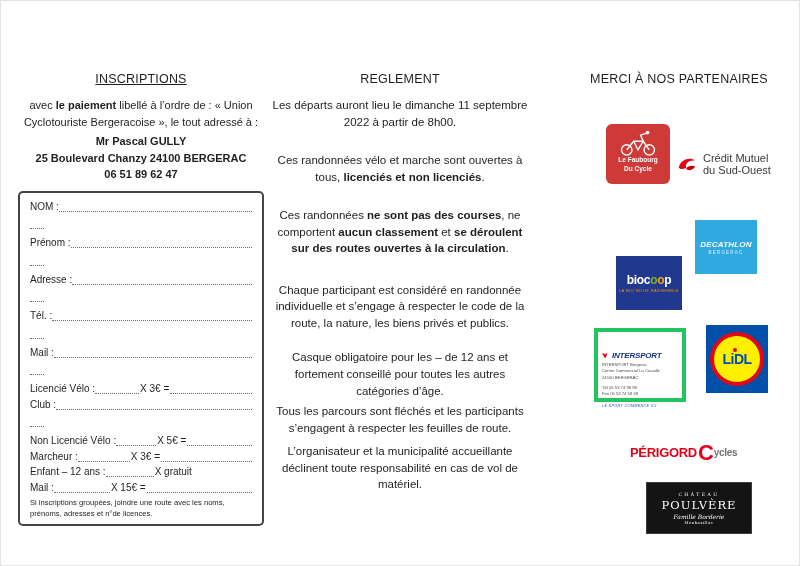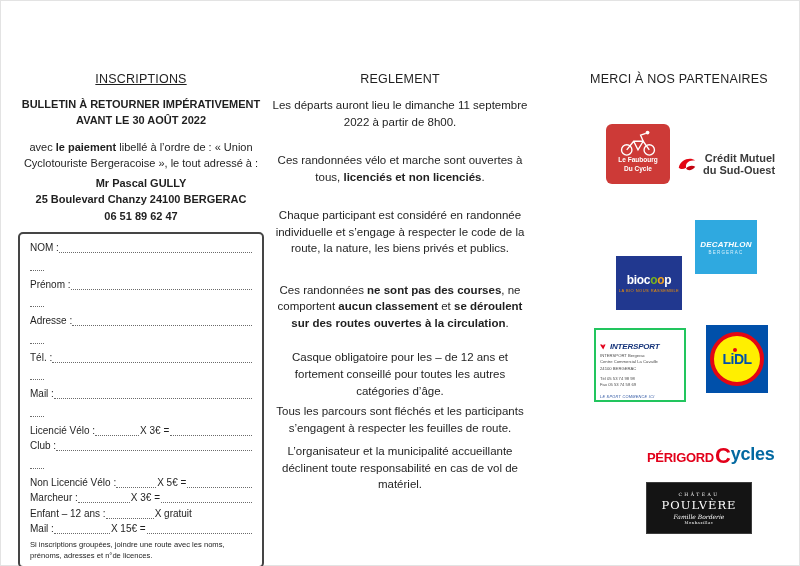--- a/index.html
+++ b/index.html
@@ -37,70 +37,66 @@
   #reg-list .reg-p:nth-child(3){margin-bottom:25px;}
   #reg-list .reg-p:nth-child(4){margin-bottom:18px;}
   #reg-list .reg-p:nth-child(5){margin-bottom:4px;}
   #reg-list .reg-p:nth-child(6){margin-bottom:7px;}
   
   .logo{position:absolute;}
   .lg-faubourg{left:50px;top:52px;width:64px;height:60px;background:#cd3a37;border-radius:6px;
     color:#fff;display:flex;flex-direction:column;align-items:center;justify-content:flex-start;padding-top:6px;box-sizing:border-box;}
   .fb-txt{font-size:6.5px;font-weight:bold;line-height:1.35;}
   .lg-cm{left:120px;top:80px;display:flex;align-items:center;gap:5px;}
-  .cm-text{font-size:11px;font-weight:bold;color:#3a3a3a;line-height:1.1;text-align:right;}
+  .cm-text{font-size:11px;font-weight:normal;color:#3a3a3a;line-height:1.1;}
   .lg-dec{left:139px;top:148px;width:62px;height:54px;background:#2fa9e0;color:#fff;
     display:flex;flex-direction:column;align-items:center;justify-content:center;}
   .dec-name{font-size:8px;font-weight:bold;font-style:italic;letter-spacing:.2px;}
   .dec-city{font-size:4.5px;color:#d8f1fc;letter-spacing:1.2px;margin-top:1px;}
   .lg-bio{left:60px;top:184px;width:66px;height:54px;background:#21388f;
     display:flex;flex-direction:column;align-items:center;justify-content:center;}
   .bio-name{font-size:12px;font-weight:bold;color:#fff;letter-spacing:-.3px;}
   .bio-o1{color:#7ab41d;}
   .bio-o2{color:#f0a01e;}
   .bio-tag{font-size:4px;color:#f39200;letter-spacing:.45px;margin-top:1px;}
   .lg-lidl{left:150px;top:253px;width:62px;height:68px;background:#0050aa;
     display:flex;align-items:center;justify-content:center;}
   .lidl-circle{width:46px;height:46px;background:#ffef00;border:4px solid #e30613;border-radius:50%;
     display:flex;align-items:center;justify-content:center;position:relative;}
   .lidl-word{font-size:14px;font-weight:bold;color:#0050aa;letter-spacing:-.5px;}
   .lidl-dot{position:absolute;width:4px;height:4px;background:#e30613;border-radius:50%;top:12px;left:19px;}
-  .lg-inter{left:38px;top:256px;width:92px;height:74px;background:#fff;border:2px solid #22c55e;
-    box-sizing:border-box;padding:12px 4px 3px;display:flex;flex-direction:column;}
+  .lg-inter{left:38px;top:256px;width:92px;height:74px;background:#fff;border:4px solid #22c55e;
+    box-sizing:border-box;padding:19px 4px 3px;display:flex;flex-direction:column;}
   .int-head{display:flex;align-items:center;gap:2px;}
   .int-name{font-size:8px;font-weight:bold;font-style:italic;color:#14337a;letter-spacing:-.2px;}
   .int-addr{font-size:4.2px;color:#4c4c4c;line-height:1.5;margin-top:2px;}
   .int-tel{font-size:4.2px;color:#4c4c4c;line-height:1.5;margin-top:4px;}
   .int-swoosh{height:3px;border-radius:2px;margin-top:5px;
     background:linear-gradient(to right,#16407f,#9db7dd 70%,#e8eef8);}
   .int-slogan{font-size:3.8px;color:#2b53a0;font-style:italic;margin-top:1.5px;letter-spacing:.3px;}
-  .lg-per{left:91px;top:372px;display:flex;align-items:flex-end;white-space:nowrap;}
+  .lg-per{left:74px;top:372px;display:flex;align-items:center;white-space:nowrap;}
   .per-1{font-size:13px;font-weight:bold;color:#e2001a;letter-spacing:-.3px;}
   .per-2{font-size:22px;font-weight:bold;color:#e2001a;line-height:.8;margin-left:1px;}
-  .per-3{font-size:18px;font-weight:bold;color:#0369a1;letter-spacing:-.3px;}
+  .per-3{font-size:10px;font-weight:bold;color:#737373;letter-spacing:-.3px;}
   .lg-poul{left:90px;top:410px;width:106px;height:52px;background:#141414;color:#fff;
     display:flex;flex-direction:column;align-items:center;justify-content:center;
     font-family:"DejaVu Serif", serif;box-shadow:inset 0 0 0 1px #3c3c3c;}
   .poul-chateau{font-size:4.5px;letter-spacing:2.5px;}
   .poul-name{font-size:11.5px;letter-spacing:1px;margin-top:1px;}
   .poul-family{font-size:6px;font-style:italic;margin-top:1px;}
   .poul-region{font-size:3.8px;letter-spacing:.5px;}
   svg{display:block;}
 </style>
 </head>
 <body>
 
 <div>
 
   <section class="col col-left">
     <h1 class="sec-title u">INSCRIPTIONS</h1>
-    <p class="subtitle center">
-      <span>BULLETIN À RETOURNER IMPÉRATIVEMENT</span><br>
-      <span>AVANT LE 30 AOÛT 2022</span>
-    </p>
     <p class="intro center"><span>avec </span><span class="b">le paiement</span><span> libellé à l’ordre de : « Union Cyclotouriste Bergeracoise », le tout adressé à :</span></p>
     <p class="addr center">
       <span>Mr Pascal GULLY</span><br>
       <span>25 Boulevard Chanzy 24100 BERGERAC</span><br>
       <span>06 51 89 62 47</span>
     </p>
     <div class="form-box">
       <div id="form-fields">
           <div class="field-row">
             <span class="flabel">NOM :</span>
@@ -165,22 +161,22 @@
       <p class="note">Si inscriptions groupées, joindre une route avec les noms, prénoms, adresses et n°de licences.</p>
     </div>
 
   </section>
 
   <section class="col col-mid">
     <h1 class="sec-title">REGLEMENT</h1>
     <div id="reg-list">
         <p class="reg-p"><span>Les départs auront lieu le dimanche 11 septembre 2022 à partir de 8h00.</span></p>
         <p class="reg-p"><span>Ces randonnées vélo et marche sont ouvertes à tous, </span><span class="b">licenciés et non licenciés</span><span>.</span></p>
+        <p class="reg-p"><span>Ces randonnées </span><span class="b">ne sont pas des courses</span><span>, ne comportent </span><span class="b">aucun classement</span><span> et </span><span class="b">se déroulent sur des routes ouvertes à la circulation</span><span>.</span></p>
         <p class="reg-p"><span>Chaque participant est considéré en randonnée individuelle et s’engage à respecter le code de la route, la nature, les biens privés et publics.</span></p>
-        <p class="reg-p"><span>Ces randonnées </span><span class="b">ne sont pas des courses</span><span>, ne comportent </span><span class="b">aucun classement</span><span> et </span><span class="b">se déroulent sur des routes ouvertes à la circulation</span><span>.</span></p>
         <p class="reg-p"><span>Casque obligatoire pour les – de 12 ans et fortement conseillé pour toutes les autres catégories d’âge.</span></p>
         <p class="reg-p"><span>Tous les parcours sont fléchés et les participants s’engagent à respecter les feuilles de route.</span></p>
         <p class="reg-p"><span>L’organisateur et la municipalité accueillante déclinent toute responsabilité en cas de vol de matériel.</span></p>
       </div>
   </section>
 
   <section class="col col-right">
     <h1 class="sec-title">MERCI À NOS PARTENAIRES</h1>
 
     <div class="logo lg-faubourg">

